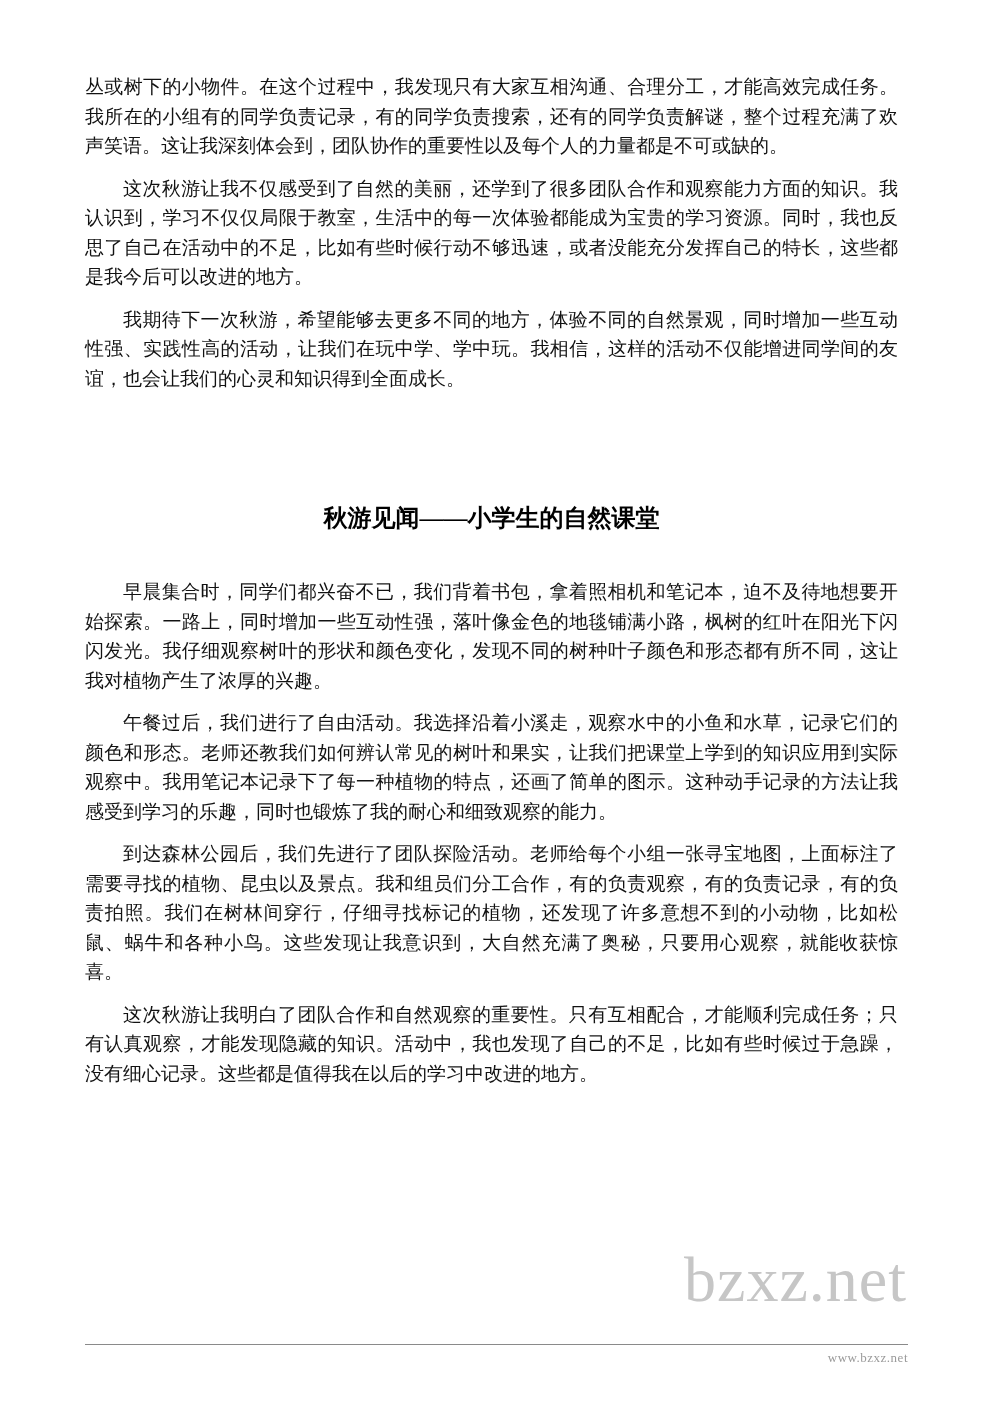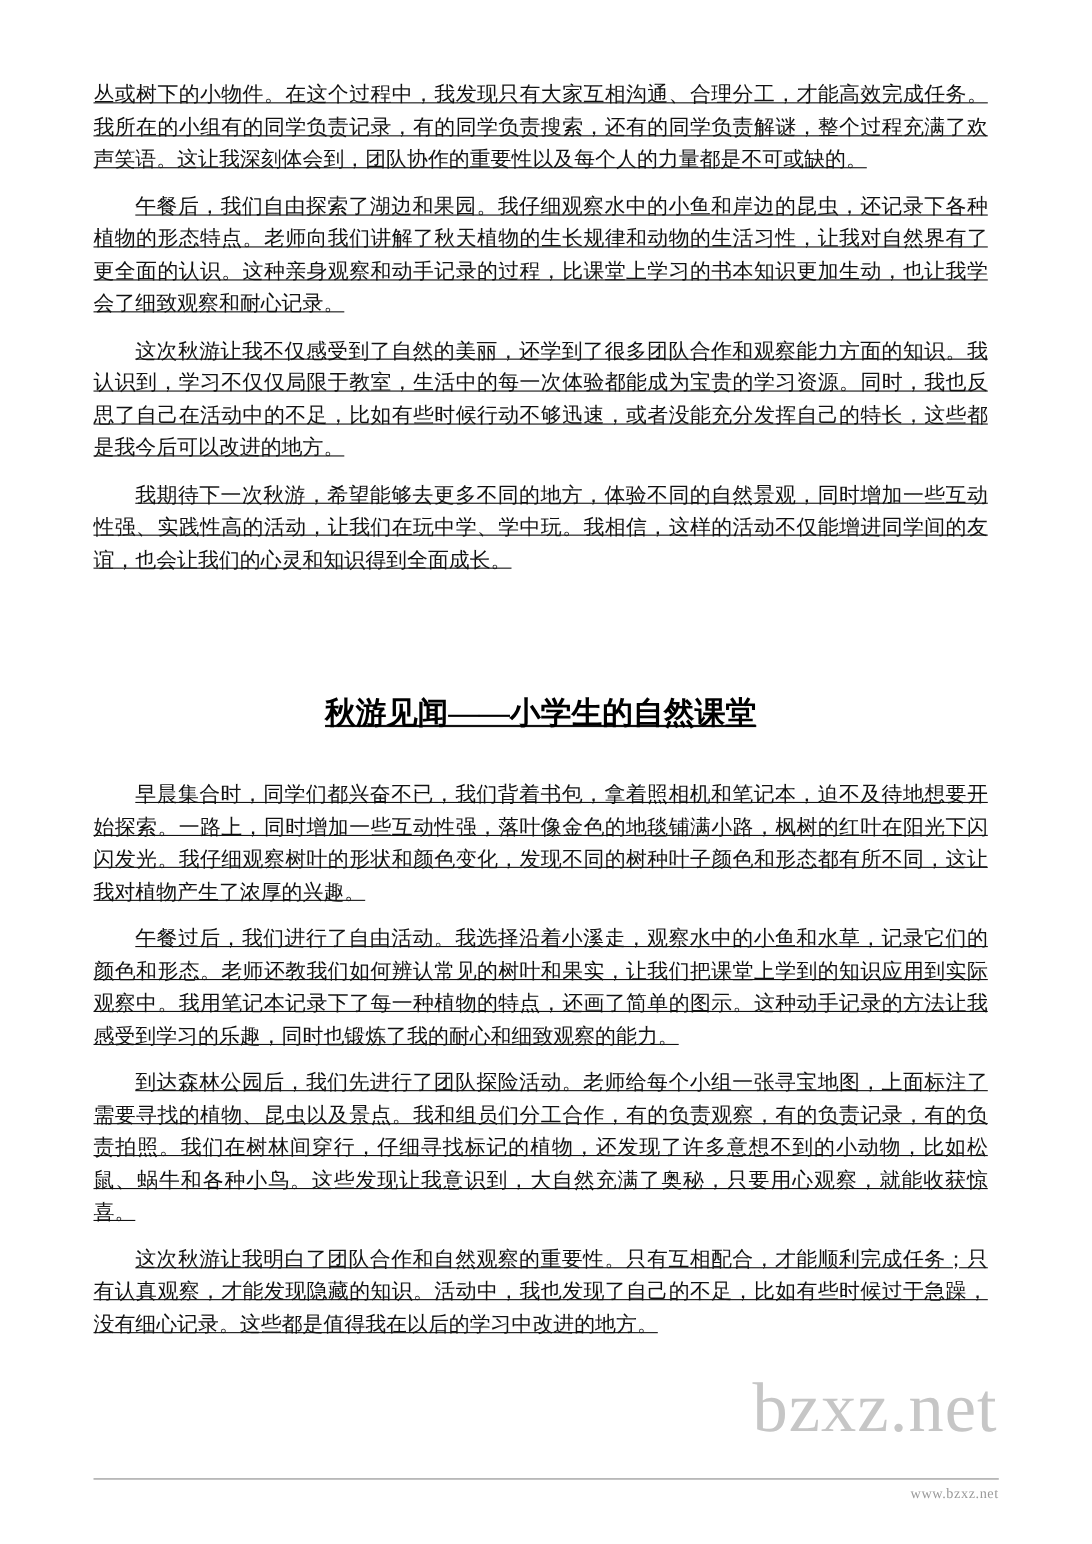--- a/index.html
+++ b/index.html
@@ -22,31 +22,30 @@
   }
   .content {
     position: absolute;
     left: 85px;
     right: 95px;
     top: 72px;
     z-index: 1;
     font-size: 19px;
     line-height: 29.5px;
     text-align: justify;
-    text-decoration: underline;
   }
   .para {
     margin: 0 0 13px 0;
     text-indent: 2em;
   }
   .para.continuation {
     text-indent: 0;
   }
   .essay-title {
-    font-size: 28px;
+    font-size: 24px;
     font-weight: bold;
     text-align: center;
     text-indent: 0;
     line-height: 42px;
     margin: 104px 0 38px 0;
     color: #000000;
   }
   .watermark {
     position: absolute;
     right: 86px;
@@ -85,21 +84,20 @@
 <body>
 
 <div class="page">
 
   <div class="watermark">bzxz.net</div>
 
   <div class="content">
 
     <p class="para continuation">丛或树下的小物件。在这个过程中，我发现只有大家互相沟通、合理分工，才能高效完成任务。我所在的小组有的同学负责记录，有的同学负责搜索，还有的同学负责解谜，整个过程充满了欢声笑语。这让我深刻体会到，团队协作的重要性以及每个人的力量都是不可或缺的。</p>
 
-    <p class="para">午餐后，我们自由探索了湖边和果园。我仔细观察水中的小鱼和岸边的昆虫，还记录下各种植物的形态特点。老师向我们讲解了秋天植物的生长规律和动物的生活习性，让我对自然界有了更全面的认识。这种亲身观察和动手记录的过程，比课堂上学习的书本知识更加生动，也让我学会了细致观察和耐心记录。</p>
 
     <p class="para">这次秋游让我不仅感受到了自然的美丽，还学到了很多团队合作和观察能力方面的知识。我认识到，学习不仅仅局限于教室，生活中的每一次体验都能成为宝贵的学习资源。同时，我也反思了自己在活动中的不足，比如有些时候行动不够迅速，或者没能充分发挥自己的特长，这些都是我今后可以改进的地方。</p>
 
     <p class="para">我期待下一次秋游，希望能够去更多不同的地方，体验不同的自然景观，同时增加一些互动性强、实践性高的活动，让我们在玩中学、学中玩。我相信，这样的活动不仅能增进同学间的友谊，也会让我们的心灵和知识得到全面成长。</p>
 
     <h1 class="essay-title">秋游见闻——小学生的自然课堂</h1>
 
 
     <p class="para">早晨集合时，同学们都兴奋不已，我们背着书包，拿着照相机和笔记本，迫不及待地想要开始探索。一路上，同时增加一些互动性强，落叶像金色的地毯铺满小路，枫树的红叶在阳光下闪闪发光。我仔细观察树叶的形状和颜色变化，发现不同的树种叶子颜色和形态都有所不同，这让我对植物产生了浓厚的兴趣。</p>
 

